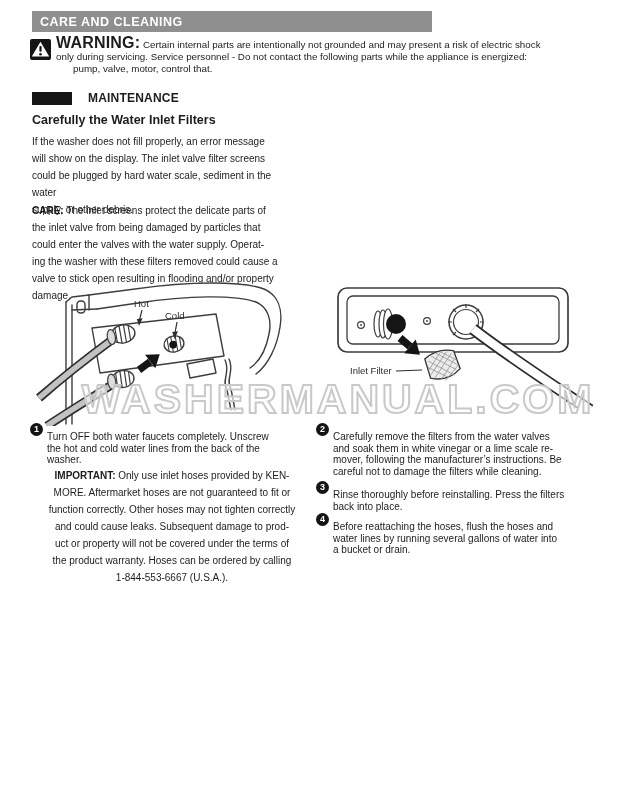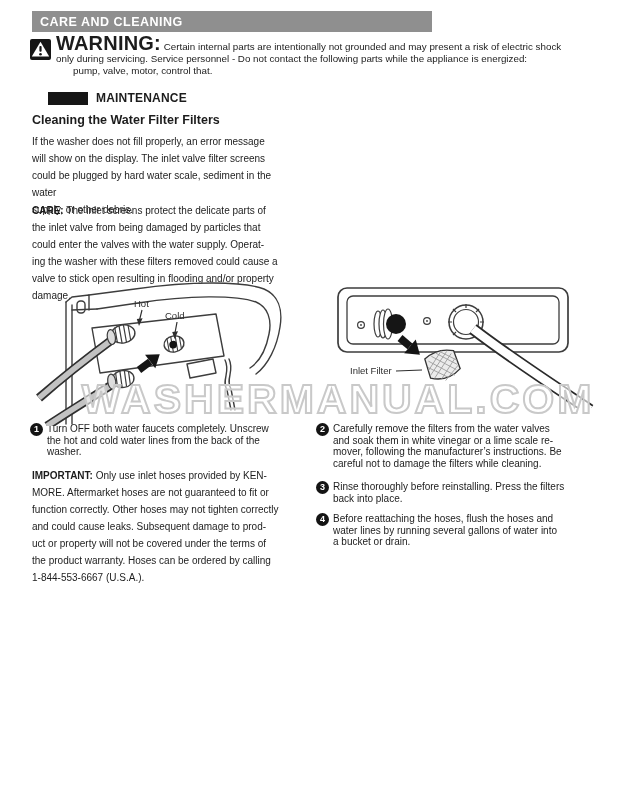--- a/index.html
+++ b/index.html
@@ -5,40 +5,40 @@
   html,body { margin:0; padding:0; background:#ffffff; }
   .page { position:relative; width:620px; height:804px; background:#ffffff;
           font-family:"Liberation Sans",sans-serif; color:#1c1c1c; overflow:hidden; }
 
   .section-bar { position:absolute; left:32px; top:11px; width:400px; height:21px;
                  background:#8f8f8f; display:flex; align-items:center; }
   .section-bar-text { color:#ffffff; font-weight:bold; font-size:12.5px; letter-spacing:.5px; padding-left:8px; }
 
   .warning { position:absolute; left:30px; top:38px; width:558px; font-size:9.8px; line-height:12px; }
   .warn-icon { float:left; width:21px; height:21px; margin:1px 5px 2px 0; }
-  .warn-label { font-weight:bold; font-size:20px; line-height:10px; letter-spacing:.2px; }
+  .warn-label { font-weight:bold; font-size:16px; line-height:10px; letter-spacing:.2px; }
   .pre { white-space:pre-line; }
   .warn-footer { margin-left:43px; }
 
-  .maintenance { position:absolute; left:32px; top:91px; display:flex; align-items:center; gap:8px;margin-left:16px; }
+  .maintenance { position:absolute; left:32px; top:91px; display:flex; align-items:center; gap:16px; }
   .maint-swatch { width:40px; height:13px; background:#161616; }
   .maint-label { font-weight:bold; font-size:12px; letter-spacing:.2px; }
 
   .heading { position:absolute; left:32px; top:113px; font-size:12.5px; font-weight:bold; }
 
   .para { font-size:10px; line-height:17px; }
   .intro { position:absolute; left:32px; top:133px; width:278px; }
   .note  { position:absolute; left:32px; top:202px; width:278px; }
-  .important { position:absolute; left:32px; top:467px; width:280px; }
+  .important { position:absolute; left:32px; top:467px; width:280px;text-align:center; }
 
   .step { position:absolute; font-size:10px; line-height:11.5px; }
   .step-num { position:absolute; left:0; top:0; width:13px; height:13px; border-radius:50%;
               background:#141414; color:#fff; font-size:9px; font-weight:bold;
               text-align:center; line-height:13px; }
-  .step-text { margin-left:17px; white-space:pre-line; }
+  .step-text { margin-left:17px; white-space:pre-line;margin-top:8px; }
   #step1 { left:30px;  top:423px; width:282px; }
   #step2 { left:316px; top:423px; width:288px; }
   #step3 { left:316px; top:481px; width:288px; }
   #step4 { left:316px; top:513px; width:288px; }
 
   .diagram-left  { position:absolute; left:35px;  top:276px; z-index:1; }
   .diagram-right { position:absolute; left:330px; top:282px; z-index:1; }
 
   .watermark { position:absolute; left:0; top:376px; width:620px; text-align:center;
                font-size:41px; font-weight:bold; letter-spacing:3px;
@@ -67,21 +67,21 @@
         </svg></span><span class="warn-label">WARNING:</span> <span class="pre">Certain internal parts are intentionally not grounded and may present a risk of electric shock
 only during servicing. Service personnel - Do not contact the following parts while the appliance is energized:</span>
     <div class="warn-footer">pump, valve, motor, control that.</div>
   </div>
 
   <div class="maintenance">
     <div class="maint-swatch"></div>
     <div class="maint-label">MAINTENANCE</div>
   </div>
 
-  <div class="heading">Cleaning the Water Filter Filters</div>
+  <div class="heading">Carefully the Water Inlet Filters</div>
 
   <div class="para intro pre">If the washer does not fill properly, an error message
 will show on the display. The inlet valve filter screens
 could be plugged by hard water scale, sediment in the
 water
 supply, or other debris.</div>
 
   <div class="para note"><b>CARE:</b> <span class="pre">The inlet screens protect the delicate parts of
 the inlet valve from being damaged by particles that
 could enter the valves with the water supply. Operat-

